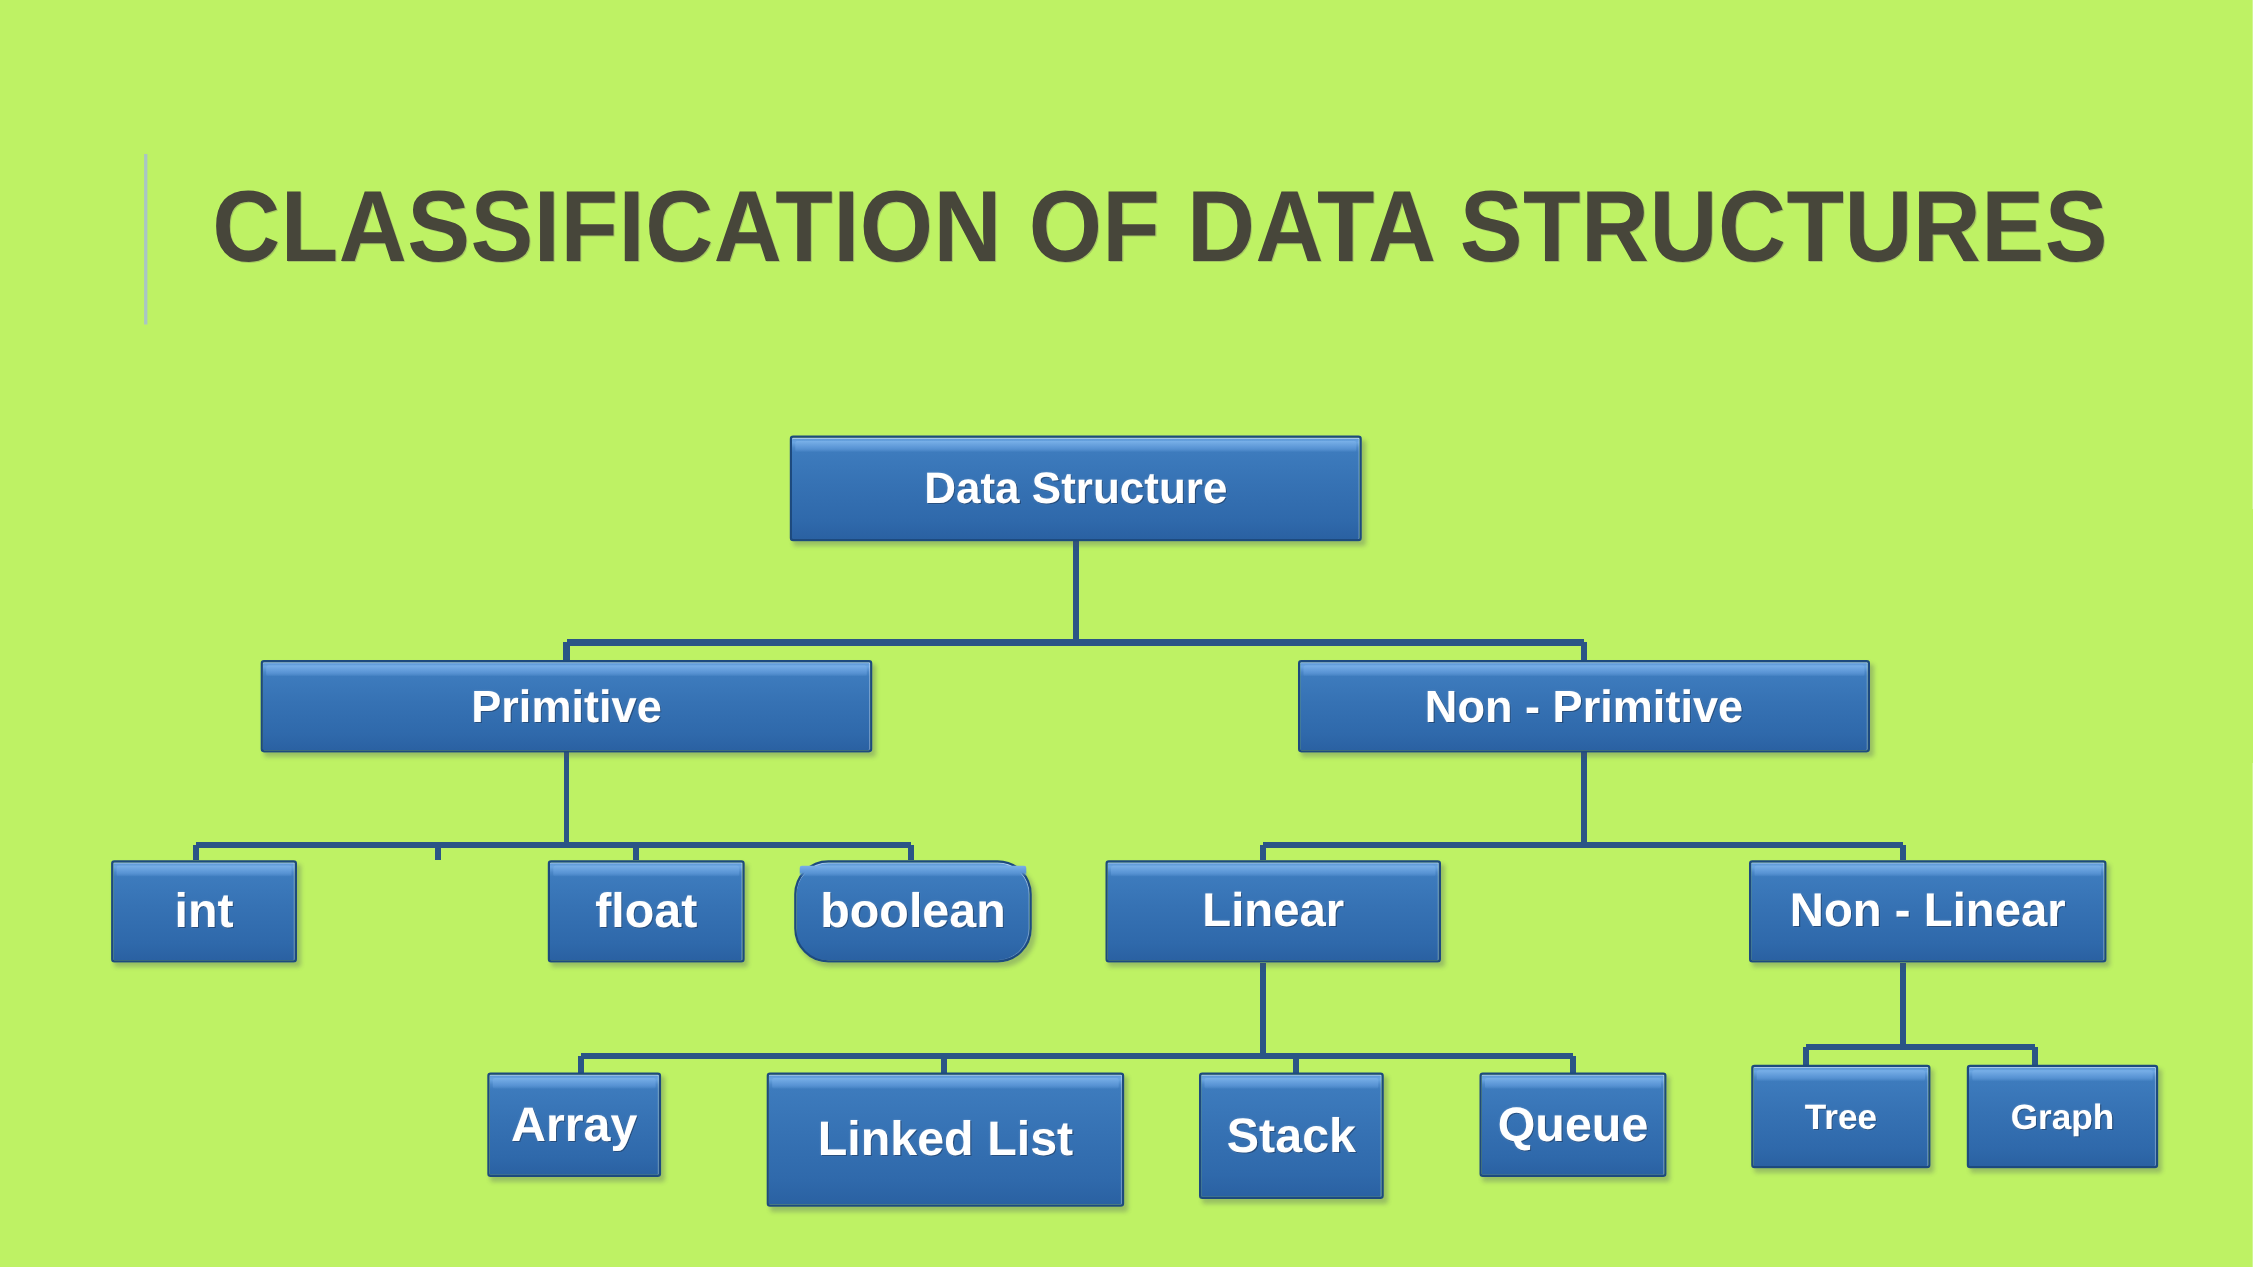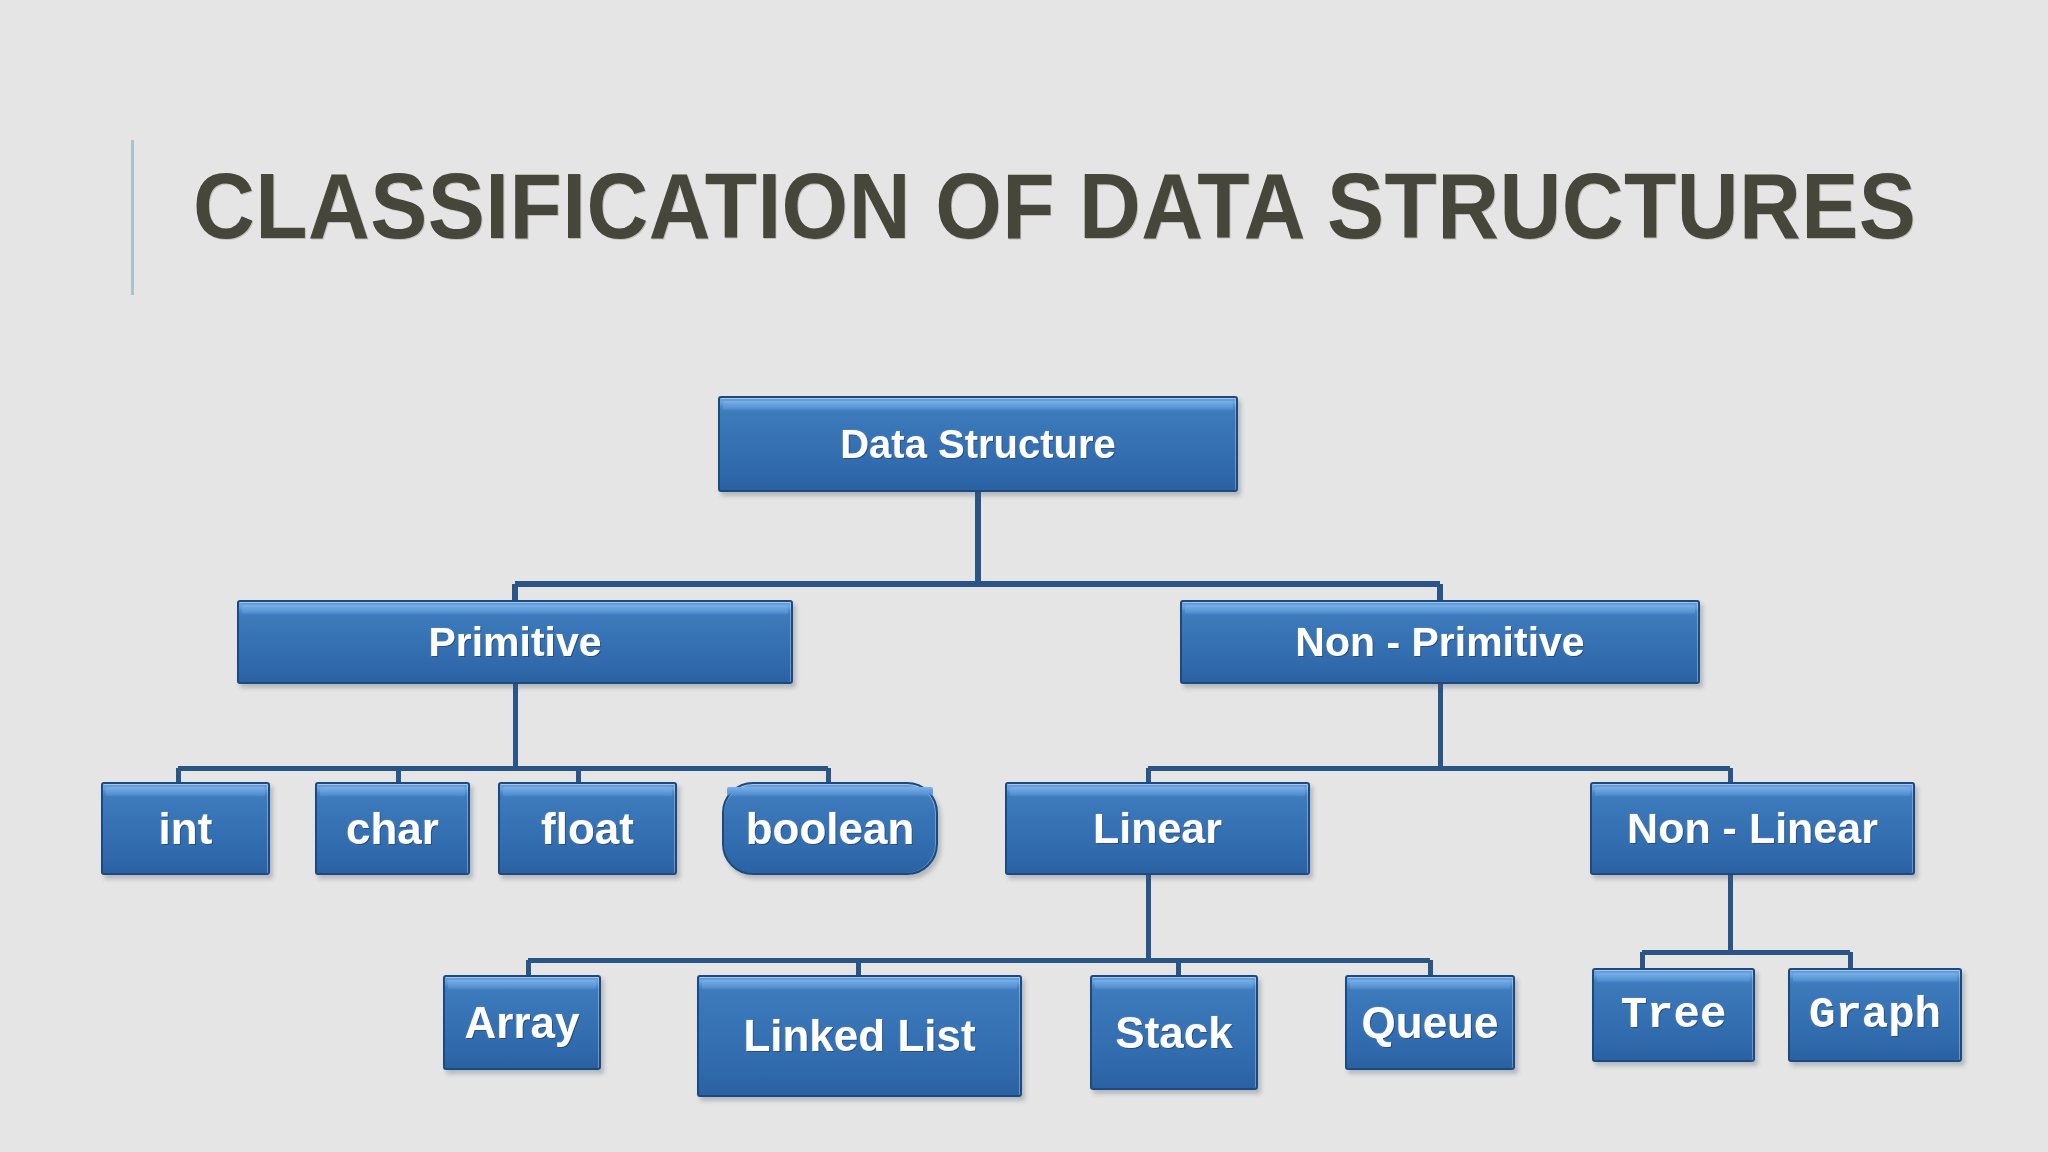--- a/index.html
+++ b/index.html
@@ -3,21 +3,21 @@
 <meta charset="utf-8">
 <style>
   html,body{margin:0;padding:0;}
   body{
     width:2048px;height:1152px;
     background:#ffffff;
     font-family:"Liberation Sans", sans-serif;
     overflow:hidden;
     position:relative;
   }
-  #stage{position:absolute;left:0;top:0;width:2048px;height:1152px;background:#e5e5e5;}
+  #stage{position:absolute;left:0;top:0;width:2048px;height:1152px;background:#bef264;}
 
   
   #title-accent{
     position:absolute;left:131px;top:140px;width:3px;height:155px;
     background:#a9c5c5;
   }
   #page-title{
     position:absolute;left:193px;top:160px;
     font-family:"Liberation Sans Narrow","Liberation Sans",sans-serif;
     font-size:92px;
@@ -75,21 +75,21 @@
     text-shadow:
       1px 1px 0 rgba(20,45,80,0.55),
       0 0 2px rgba(255,255,255,0.25);
     z-index:2;
   }
   
   .s-root .lbl{font-size:40px;}
   .s-big  .lbl{font-size:41px;}
   .s-mid  .lbl{font-size:43px;}
   .s-leaf .lbl{font-size:44px;text-align:center;}
-  .s-wide .lbl{font-family:Liberation Mono, monospace;font-size:44px;text-align:center;}
+  .s-wide .lbl{font-family:Liberation Sans, sans-serif;font-size:32px;text-align:center;}
 </style>
 </head>
 <body>
 
 <div id="stage">
 
   <div id="title-accent"></div>
   <div id="page-title">CLASSIFICATION OF DATA STRUCTURES</div>
 
   <div id="chart">
@@ -137,23 +137,20 @@
     <div class="node s-big" style="left:237px;top:600px;width:556px;height:84px;">
       <span class="lbl">Primitive</span>
     </div>
     <div class="node s-big" style="left:1180px;top:600px;width:520px;height:84px;">
       <span class="lbl">Non - Primitive</span>
     </div>
 
     <div class="node s-leaf" style="left:101px;top:782px;width:169px;height:93px;">
       <span class="lbl">int</span>
     </div>
-    <div class="node s-leaf" style="left:315px;top:782px;width:155px;height:93px;">
-      <span class="lbl">char</span>
-    </div>
     <div class="node s-leaf" style="left:498px;top:782px;width:179px;height:93px;">
       <span class="lbl">float</span>
     </div>
     <div class="node s-leaf" style="left:722px;top:782px;width:216px;height:93px;border-radius:31px;">
       <span class="lbl">boolean</span>
     </div>
 
     <div class="node s-mid" style="left:1005px;top:782px;width:305px;height:93px;">
       <span class="lbl">Linear</span>
     </div>

